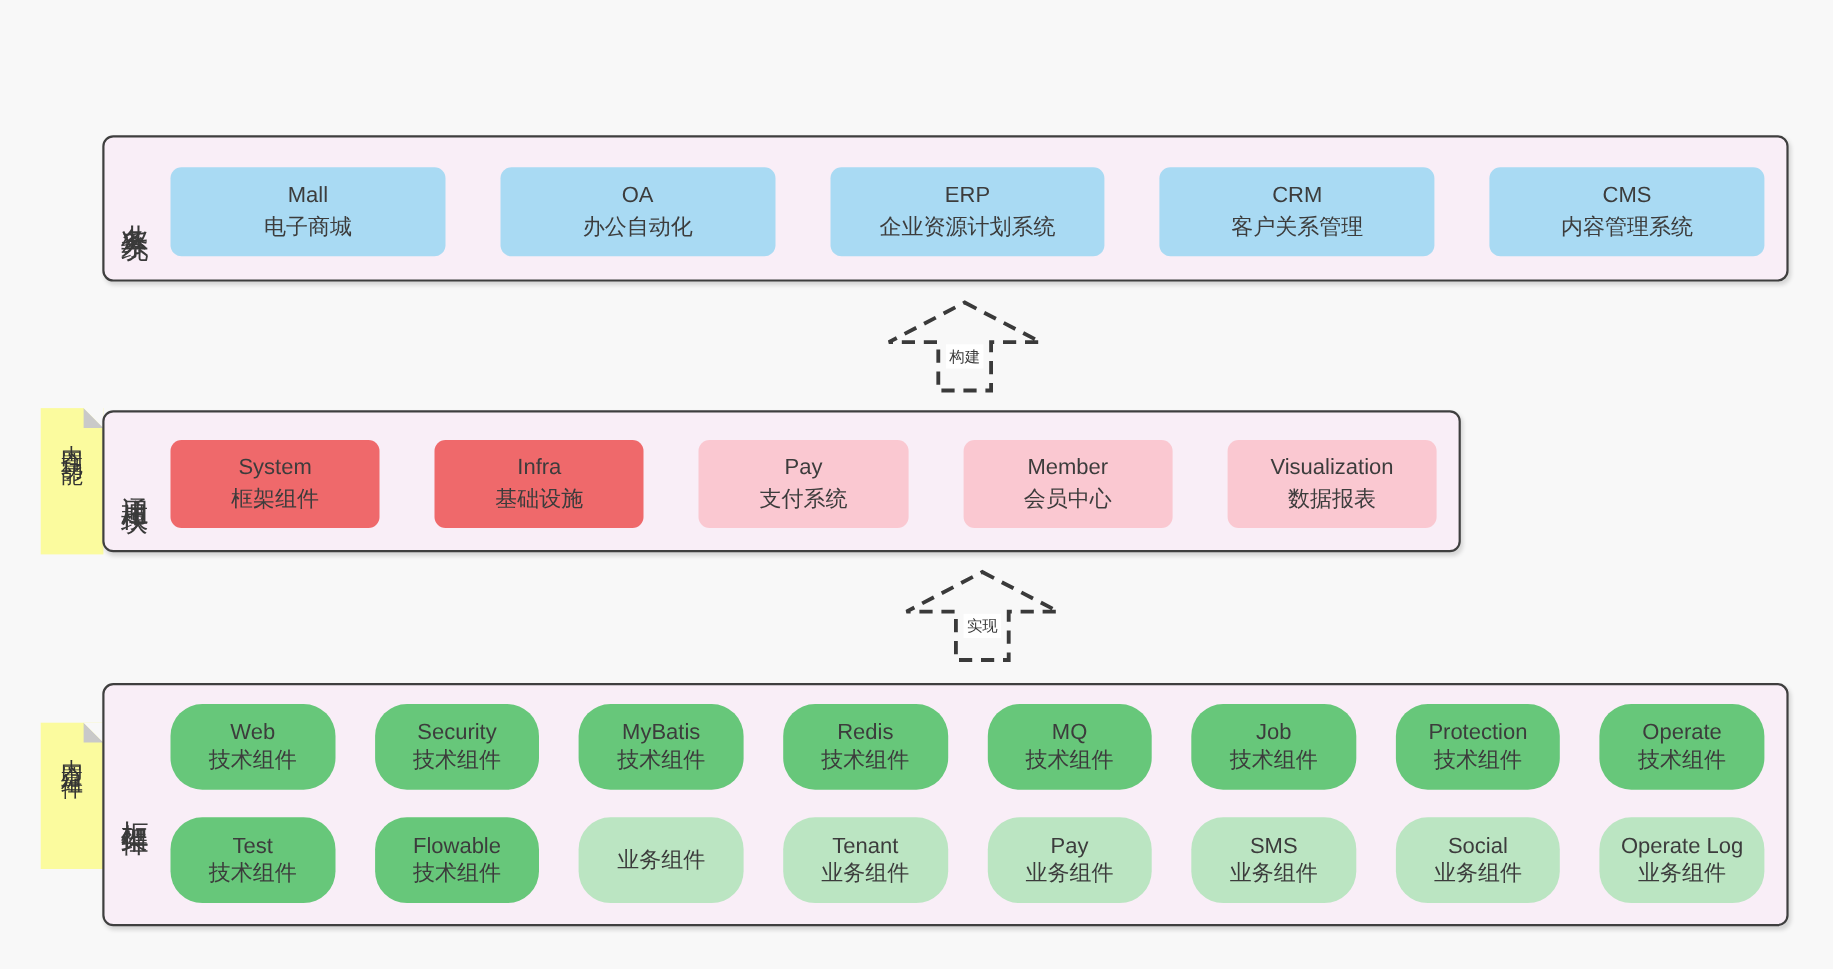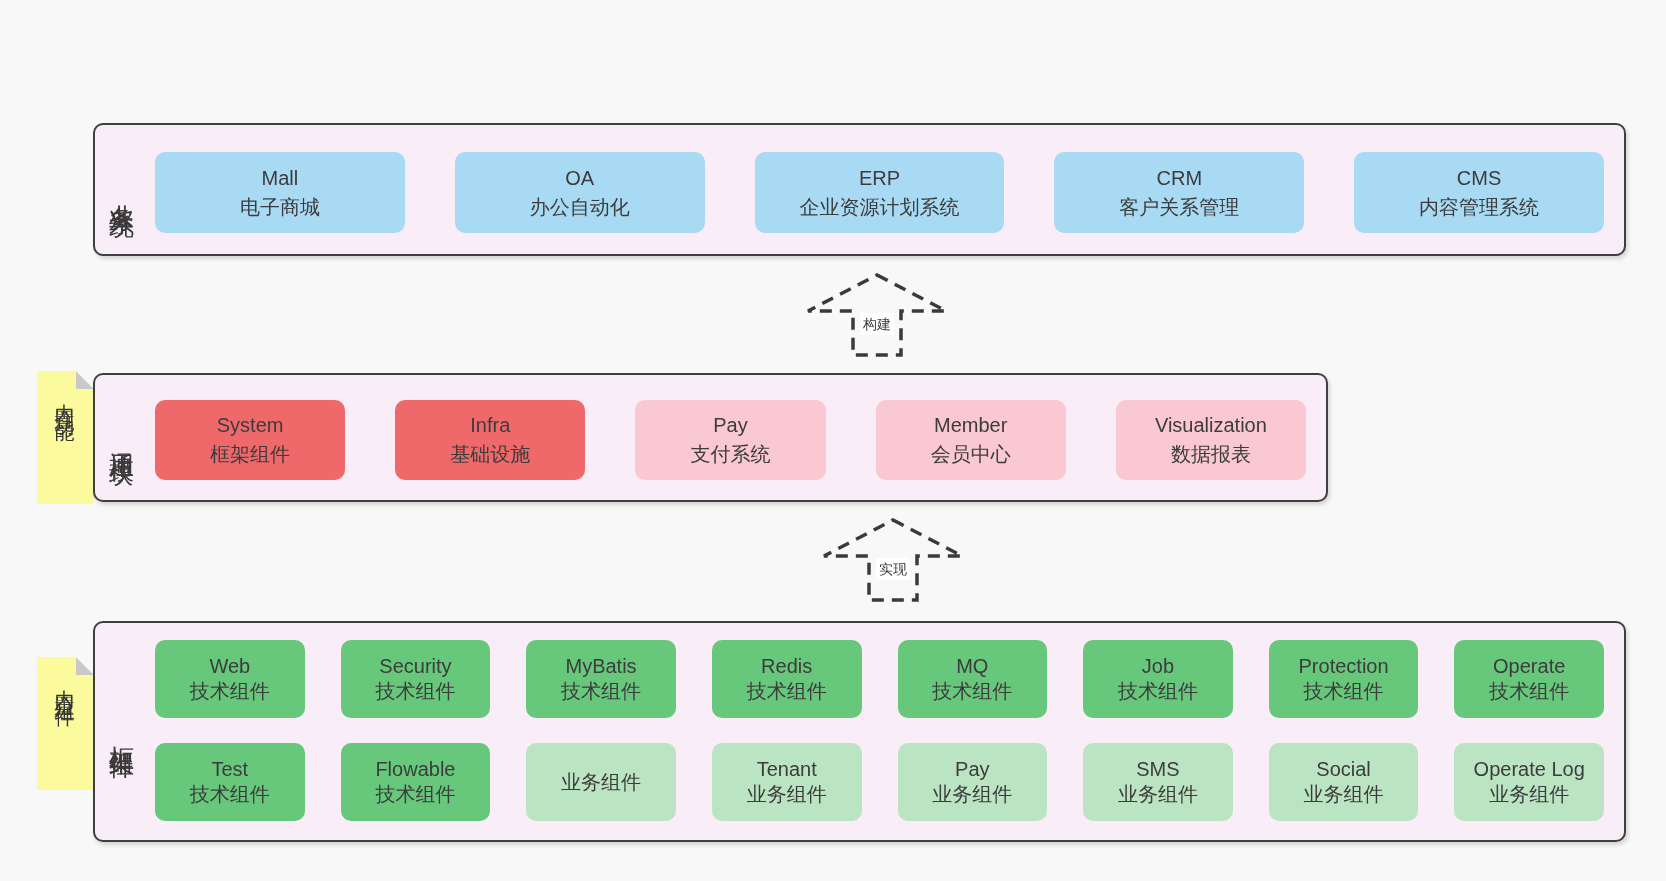--- a/index.html
+++ b/index.html
@@ -47,21 +47,21 @@
   .panel-business .grid-6{top:27px;height:81px;}
   .panel-modules .grid-6{top:25px;height:80px;}
 
   .grid-8{
     position:absolute;left:60px;right:20px;top:17px;
     display:grid;
     grid-template-columns:repeat(8,1fr);
     column-gap:36px;
     row-gap:25px;
   }
-  .grid-8 .box{height:78px;line-height:25px;}
+  .grid-8 .box{height:78px;line-height:25px;border-radius:29px;}
 
   .box{
     border-radius:10px;
     display:flex;flex-direction:column;
     align-items:center;justify-content:center;
     text-align:center;
     font-size:20px;
     line-height:29px;
     color:#3c3c3c;
     padding:2px 4px;

